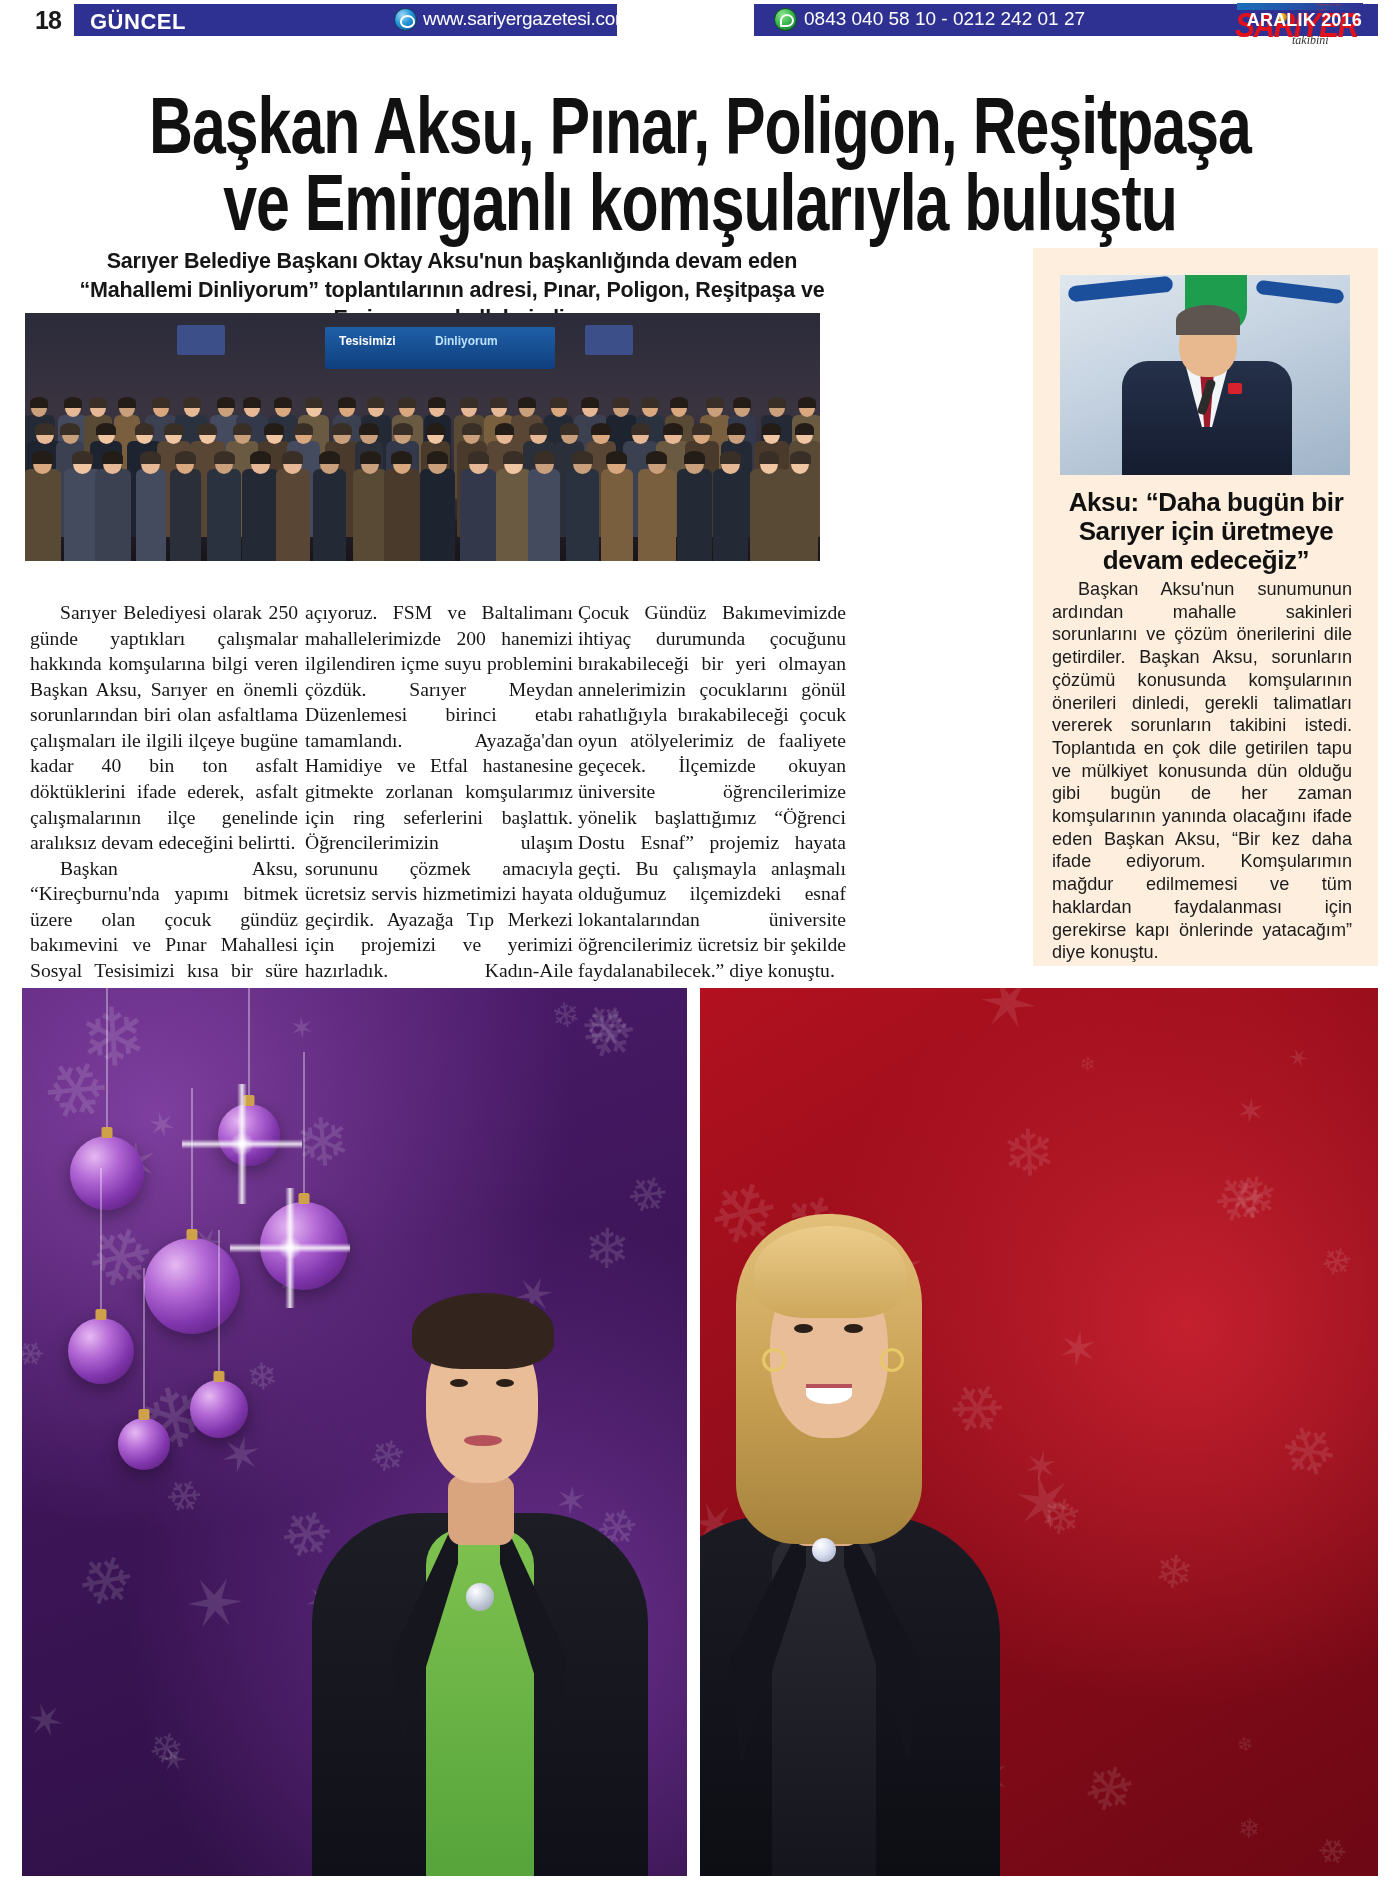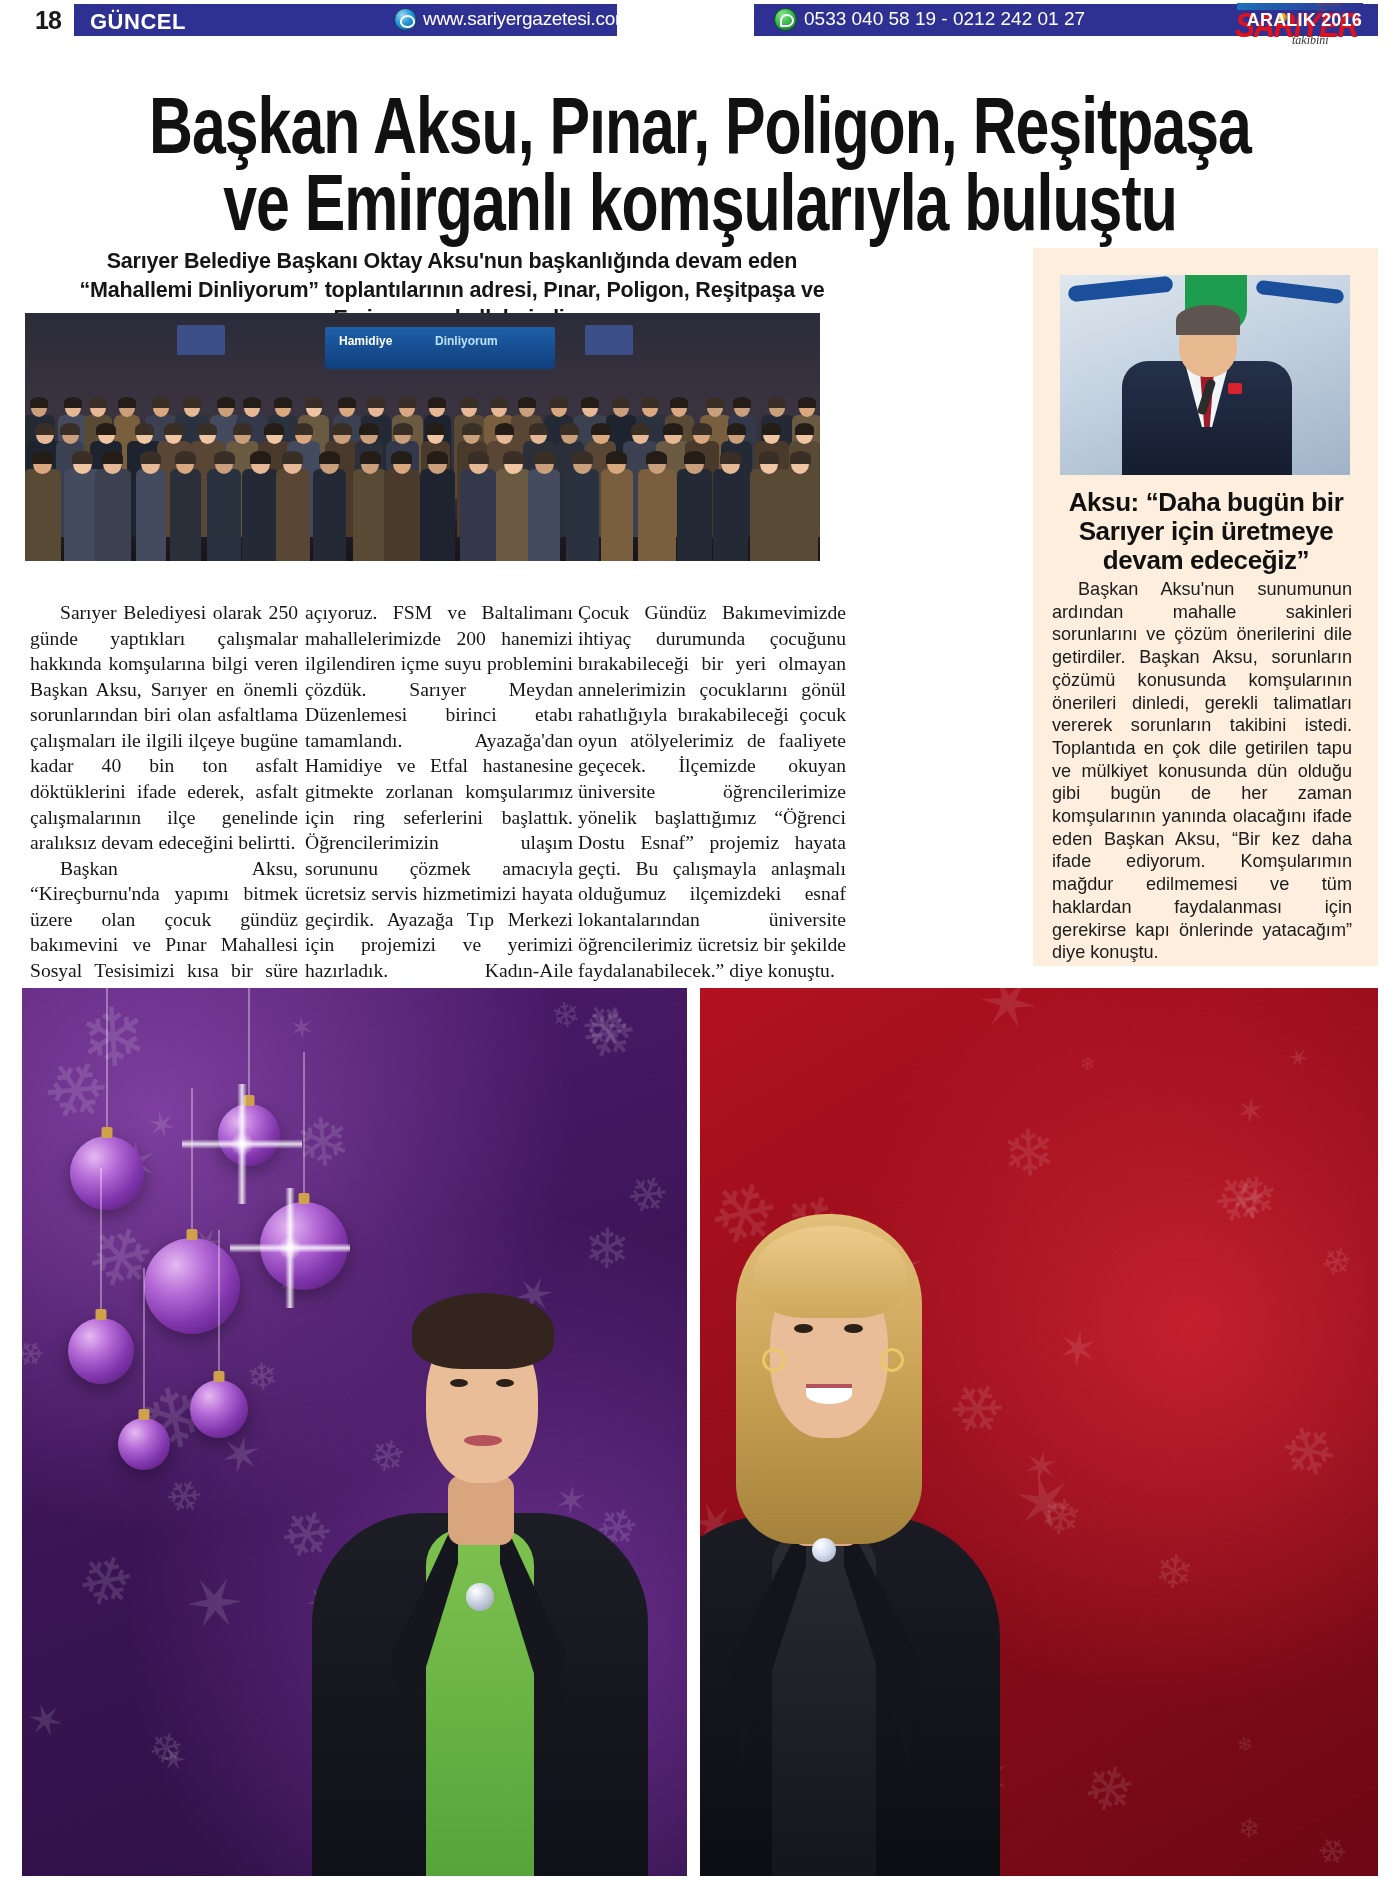--- a/index.html
+++ b/index.html
@@ -262,38 +262,38 @@
   <div class="logo-box">
     <div class="logo-topbar"></div>
     <div class="logo-tiny">Sarıyer'in sesi</div>
     <div class="logo-main">SARIYER</div>
     <div class="logo-dot"></div>
     <div class="logo-sub">takibini</div>
   </div>
 
   <div class="wa-wrap">
     <span class="wa-icon"></span>
-    <span class="wa-text">0533 040 58 19  -  0212 242 01 27</span>
+    <span class="wa-text">0843 040 58 10  -  0212 242 01 27</span>
   </div>
 
   <div class="mast-date">ARALIK 2016</div>
 </div>
 
 <h1 class="headline">
   <span>Başkan Aksu, Pınar, Poligon, Reşitpaşa</span>
   <span>ve Emirganlı komşularıyla buluştu</span>
 </h1>
 
 <div class="lead">Sarıyer Belediye Başkanı Oktay Aksu'nun başkanlığında devam eden “Mahallemi Dinliyorum” toplantılarının adresi, Pınar, Poligon, Reşitpaşa ve Emirgan mahalleleriydi.</div>
 
 <div class="main-photo">
   <div class="mp-stage">
     <div class="mp-side-l"></div>
     <div class="mp-banner">
-      <span class="b1">Hamidiye</span>
+      <span class="b1">Tesisimizi</span>
       <span class="b2">Dinliyorum</span>
     </div>
     <div class="mp-side-r"></div>
     <div class="mp-floor"></div>
     <div class="crowd" id="crowd">
         <div class="pr" style="left: -1.20441px; top: 102px; width: 30.7764px; height: 84px; background: rgb(35, 42, 54);"></div>
         <div class="hd" style="left: 6.18381px; top: 86px; width: 16px; height: 18px; background: rgb(202, 160, 124);"></div>
         <div class="hd" style="left: 5.18381px; top: 84px; width: 18px; height: 11px; background: rgb(36, 28, 22); border-radius: 50% 50% 0px 0px;"></div>
         <div class="pr" style="left: 32.7963px; top: 102px; width: 30.2336px; height: 84px; background: rgb(69, 75, 94);"></div>
         <div class="hd" style="left: 39.9131px; top: 86px; width: 16px; height: 18px; background: rgb(230, 184, 149);"></div>

